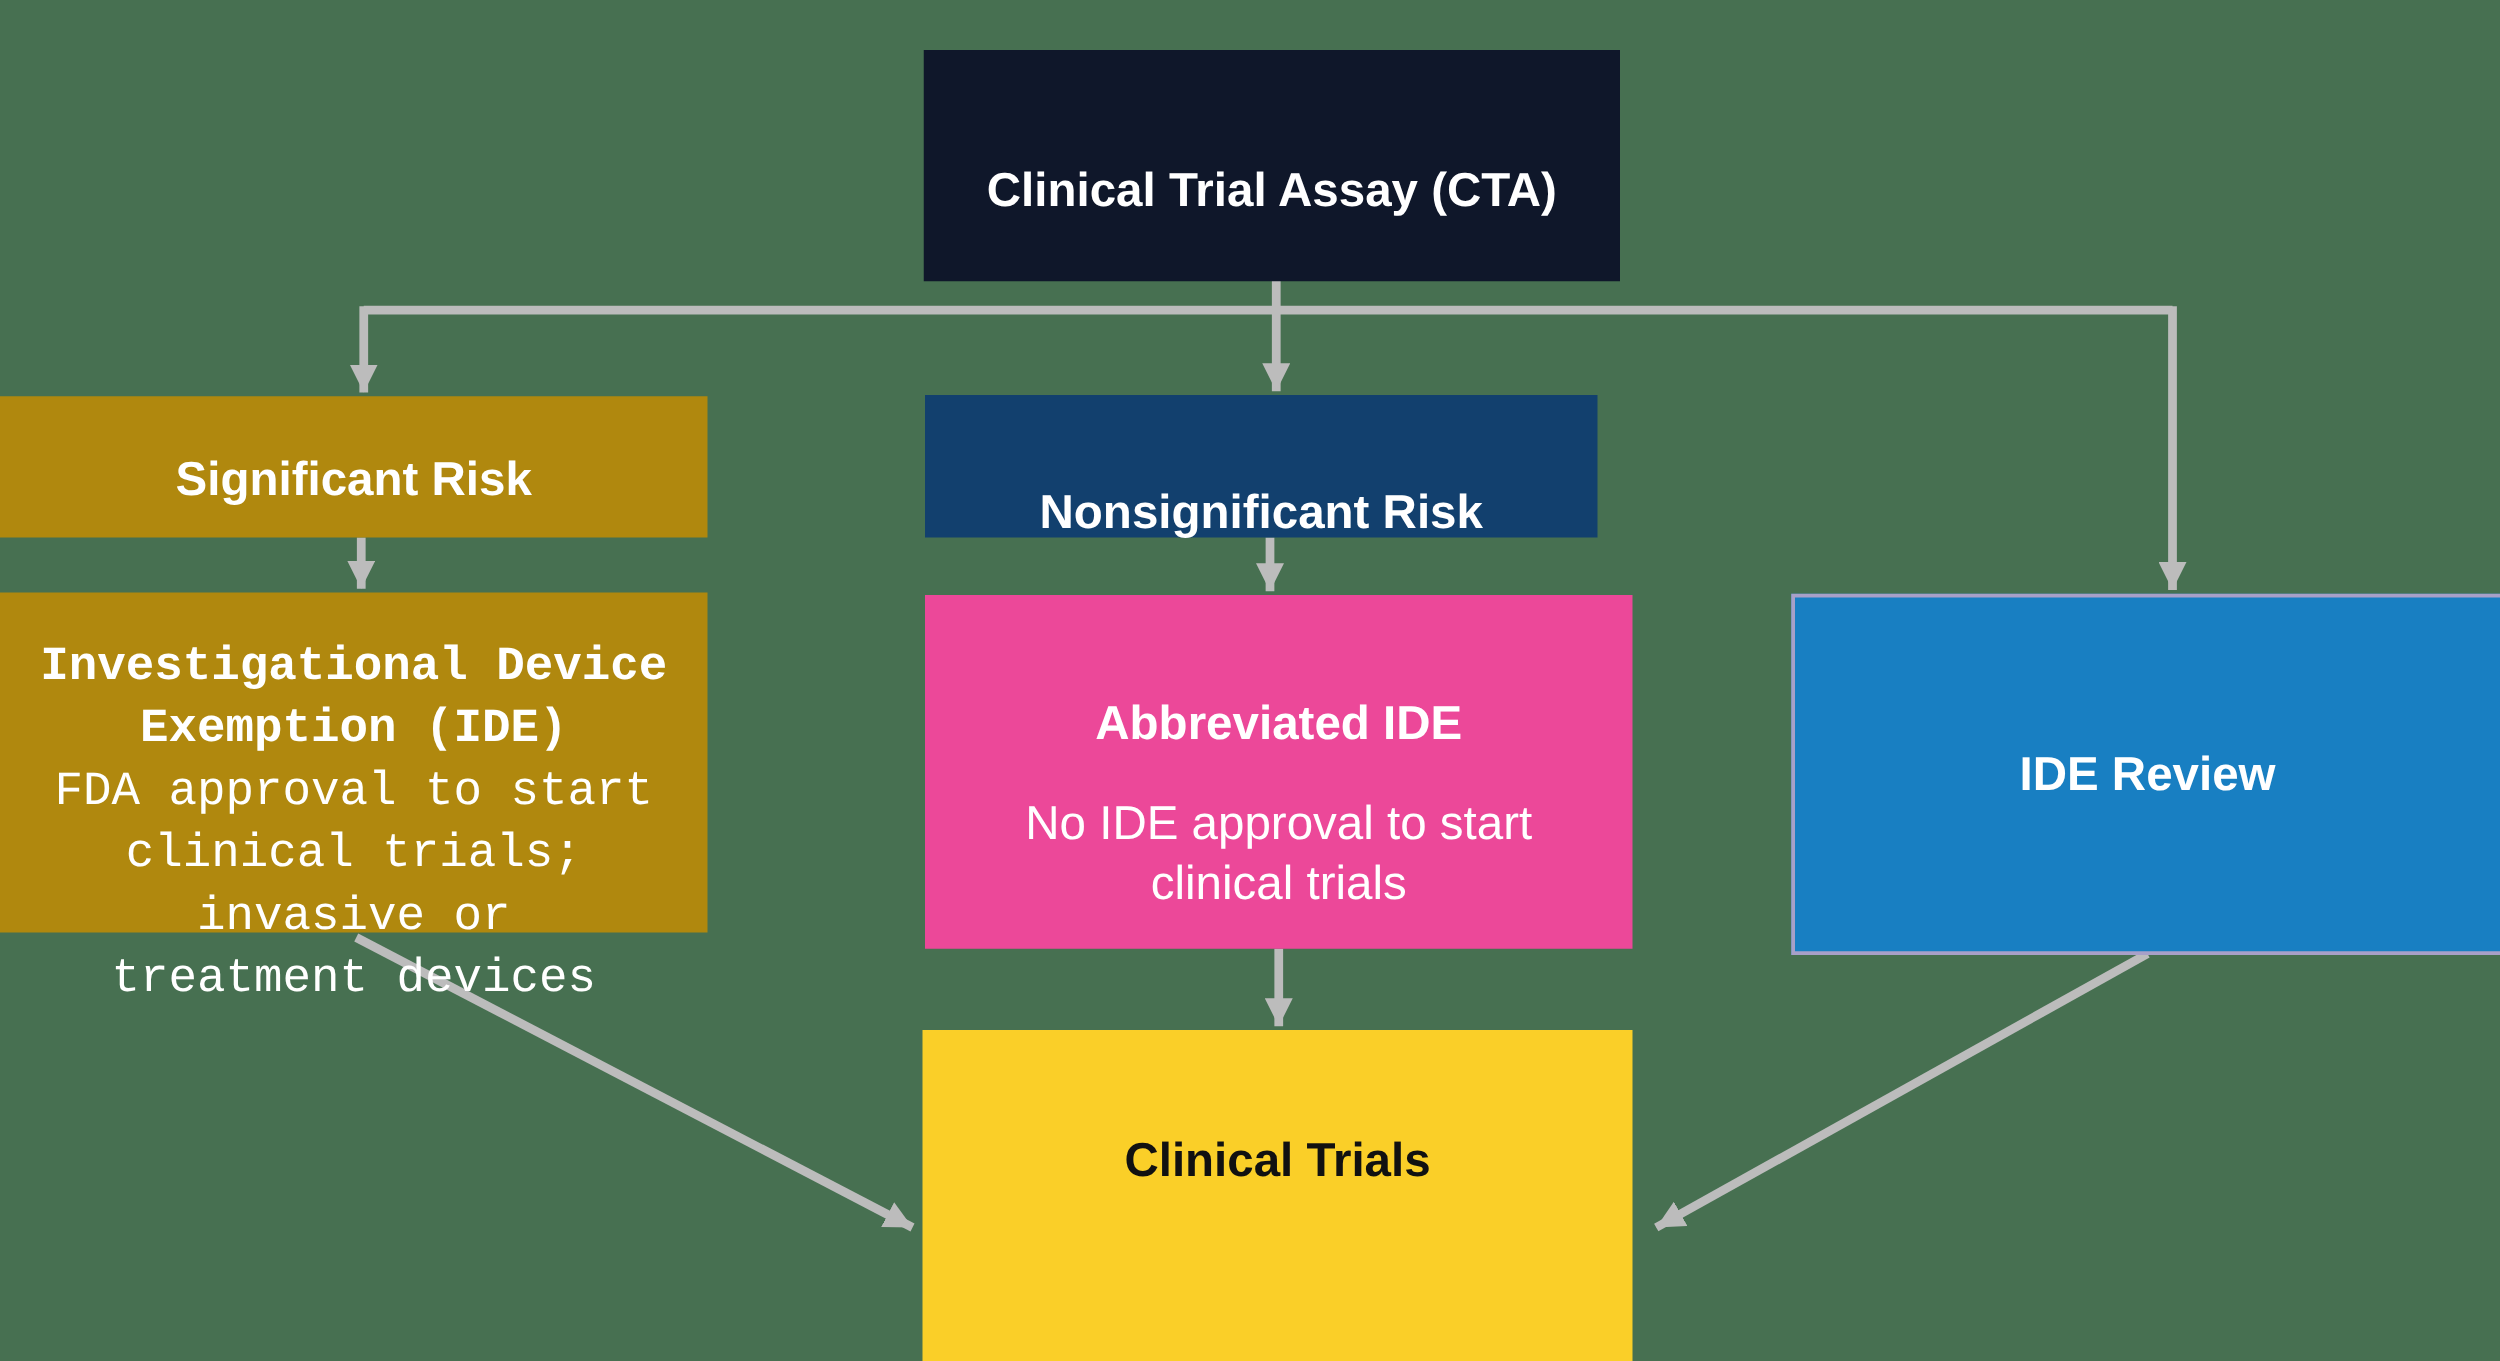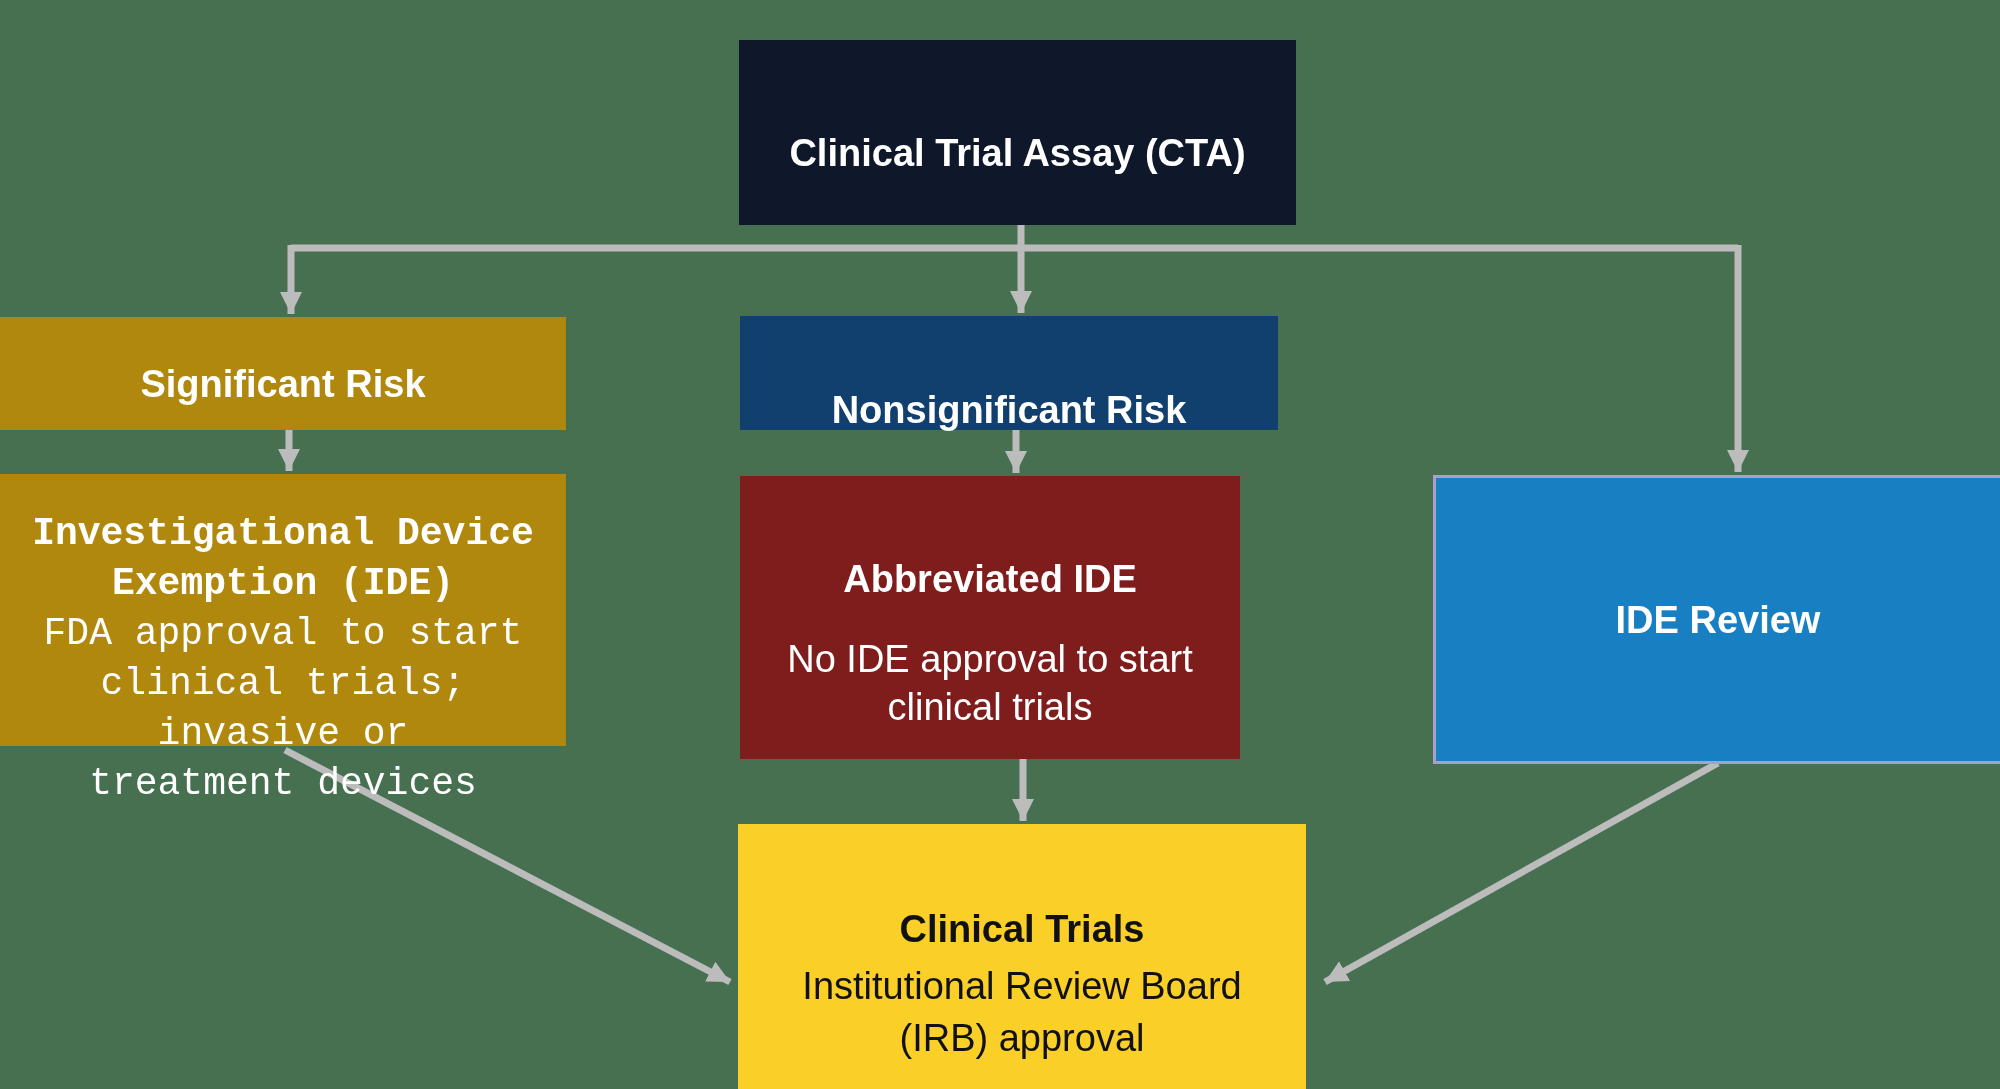--- a/index.html
+++ b/index.html
@@ -61,22 +61,22 @@
     background: #12406e;
     padding-top: 69px;
   }
   #node-ide {
     left: 0; top: 474px; width: 566px; height: 272px;
     background: #b0880e;
     padding-top: 35px;
     font-family: Liberation Mono, monospace;
   }
   #node-abbreviated-ide {
-    left: 740px; top: 476px; width: 500px; height: 283px;
-    background: #7f1d1d;
+    left: 740px; top: 476px; width: 566px; height: 283px;
+    background: #ec4899;
     padding-top: 78px;
   }
   #node-abbreviated-ide .body {
     margin-top: 31px;
     line-height: 48px;
   }
   #node-ide-exempt {
     left: 1433px; top: 475px; width: 570px; height: 289px;
     background: #187fc2;
     border: 3px solid #a8a0c8;
@@ -142,17 +142,15 @@
     <div class="body">No IDE approval to start
 clinical trials</div>
   </div>
 
   <div class="node" id="node-ide-exempt">
     <div class="title">IDE Review</div>
   </div>
 
   <div class="node" id="node-clinical-trials">
     <div class="title">Clinical Trials</div>
-    <div class="body">Institutional Review Board
-(IRB) approval</div>
   </div>
 
 </div>
 
 </body></html>

